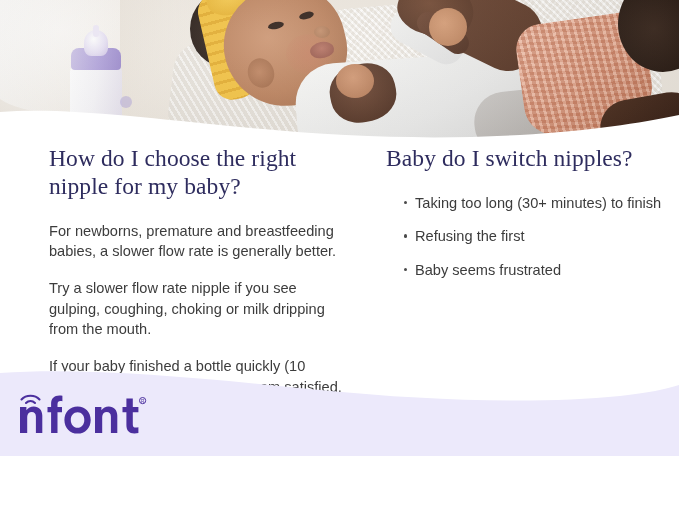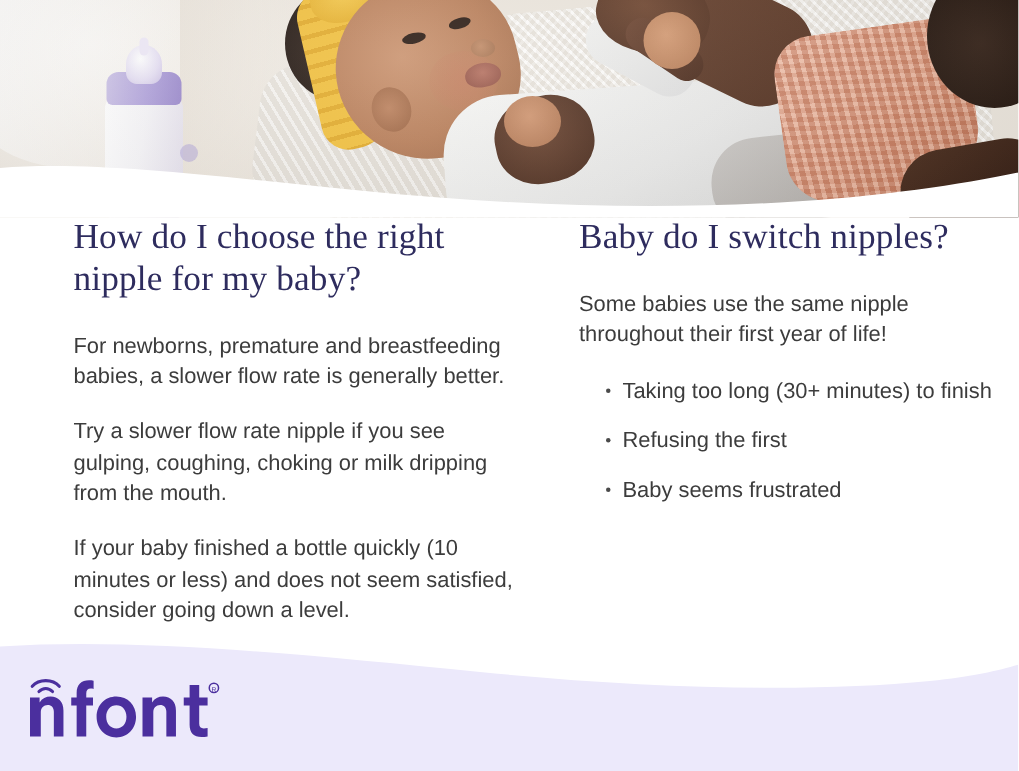--- a/index.html
+++ b/index.html
@@ -7,21 +7,21 @@
     margin: 0;
     padding: 0;
     background: #ffffff;
   }
   body {
     font-family: "Liberation Sans", sans-serif;
   }
   .page {
     position: relative;
     width: 679px;
-    height: 514px;
+    height: 456px;
     background: #ffffff;
     overflow: hidden;
   }
 
   
   .hero {
     position: absolute;
     left: 0;
     top: 0;
     width: 679px;
@@ -464,21 +464,20 @@
 
     <div class="col-left">
       <h2 class="section-heading">How do I choose the right nipple for my baby?</h2>
       <p class="body-text">For newborns, premature and breastfeeding babies, a slower flow rate is generally better.</p>
       <p class="body-text">Try a slower flow rate nipple if you see gulping, coughing, choking or milk dripping from the mouth.</p>
       <p class="body-text">If your baby finished a bottle quickly (10 minutes or less) and does not seem satisfied, consider going down a level.</p>
     </div>
 
     <div class="col-right">
       <h2 class="section-heading">Baby do I switch nipples?</h2>
-      <p class="body-text">Some babies use the same nipple throughout their first year of life!</p>
       <ul class="bullets">
         <li>Taking too long (30+ minutes) to finish</li>
         <li>Refusing the first</li>
         <li>Baby seems frustrated</li>
       </ul>
     </div>
 
   </div>
 
   <svg class="footer-band" viewBox="0 0 679 92" preserveAspectRatio="none">

